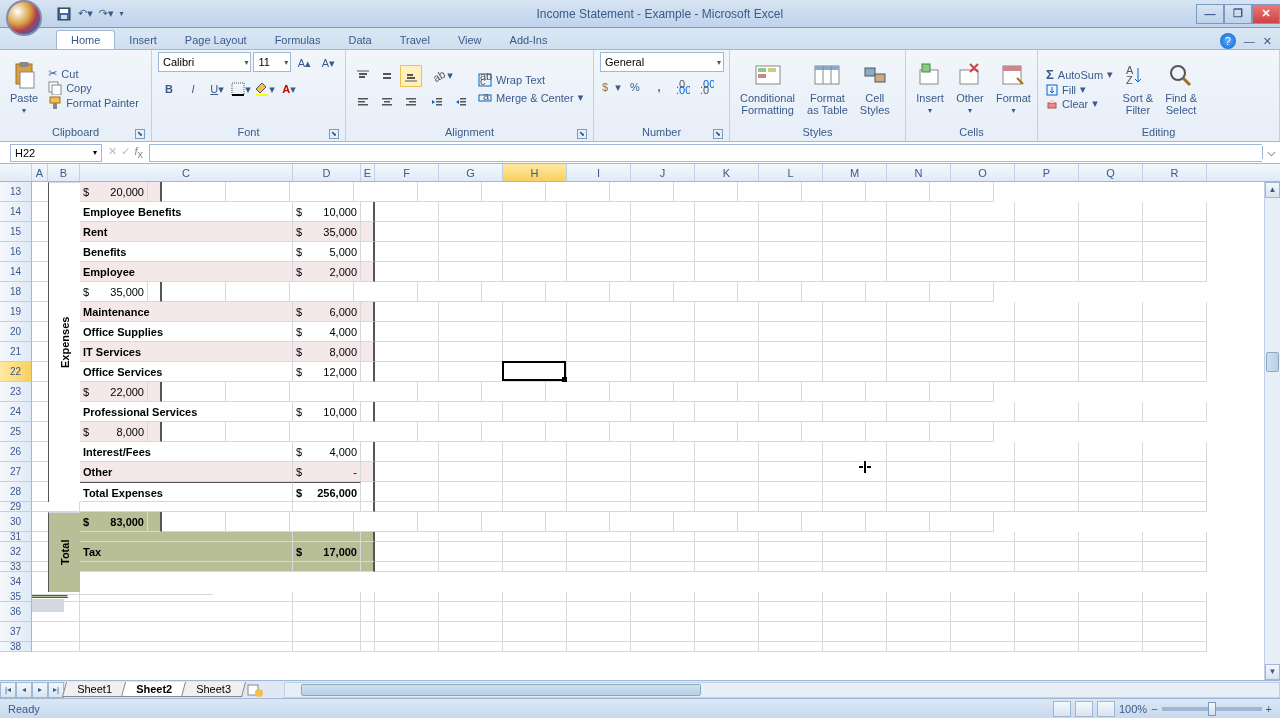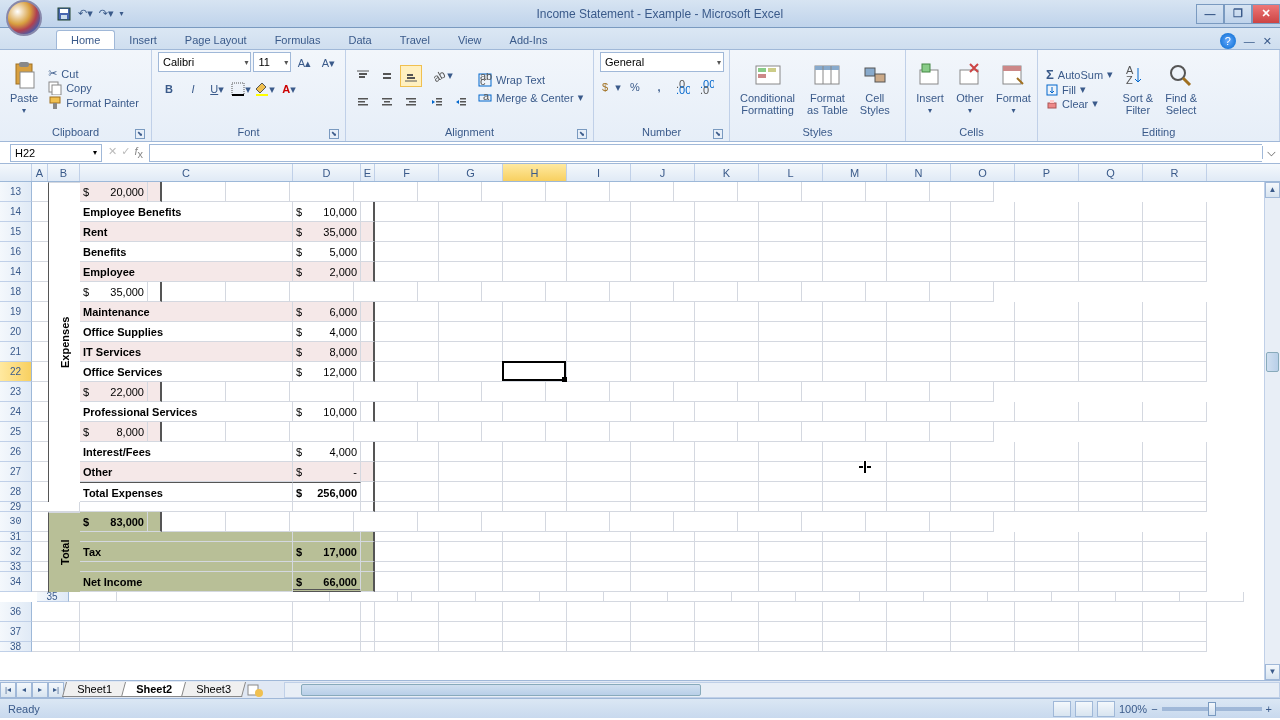--- a/index.html
+++ b/index.html
@@ -853,21 +853,21 @@
         <div class="cell" style="width: 64px;"></div>
         <div class="cell" style="width: 64px;"></div>
         <div class="cell" style="width: 64px;"></div>
         <div class="cell" style="width: 64px;"></div>
         <div class="cell" style="width: 64px;"></div>
         <div class="cell" style="width: 64px;"></div>
         <div class="cell" style="width: 64px;"></div>
       </div>
       <div class="cell vtext shade-olive" style="width: 32px; height: 80px; position: absolute; left: 48px; top: 330px; border-right: 1px solid rgb(85, 85, 85);">Total</div>
       <div class="row" style="height: 20px;">
-        <div class="rh" style="line-height: 20px; font-family: Liberation Mono, monospace;">30</div>
+        <div class="rh" style="line-height: 20px;">30</div>
         <div class="cell" style="width: 16px; border-right: none;"></div>
         <div style="width: 32px;"></div>
         <div class="cell cur shade-olive b" style="width: 68px;">
           <span class="sym">$</span>
           <span>83,000</span>
         </div>
         <div class="cell shade-olive" style="width: 14px; border-right: 2px solid rgb(85, 85, 85);"></div>
         <div class="cell" style="width: 64px;"></div>
         <div class="cell" style="width: 64px;"></div>
         <div class="cell" style="width: 64px;"></div>
@@ -941,21 +941,21 @@
         <div class="cell" style="width: 64px;"></div>
         <div class="cell" style="width: 64px;"></div>
         <div class="cell" style="width: 64px;"></div>
         <div class="cell" style="width: 64px;"></div>
         <div class="cell" style="width: 64px;"></div>
         <div class="cell" style="width: 64px;"></div>
         <div class="cell" style="width: 64px;"></div>
         <div class="cell" style="width: 64px;"></div>
         <div class="cell" style="width: 64px;"></div>
       </div>
-      <div class="row" style="height: 20px;">
+      <div class="row" style="height: 20px; flex-direction: column;">
         <div class="rh" style="line-height: 20px;">34</div>
         <div class="cell" style="width: 16px; border-right: none;"></div>
         <div style="width: 32px;"></div>
         <div class="cell b shade-olive" style="width: 213px;">Net Income</div>
         <div class="cell cur shade-olive b bord-dbl" style="width: 68px;">
           <span class="sym">$</span>
           <span>66,000</span>
         </div>
         <div class="cell shade-olive" style="width: 14px; border-right: 2px solid rgb(85, 85, 85);"></div>
         <div class="cell" style="width: 64px;"></div>
@@ -965,21 +965,21 @@
         <div class="cell" style="width: 64px;"></div>
         <div class="cell" style="width: 64px;"></div>
         <div class="cell" style="width: 64px;"></div>
         <div class="cell" style="width: 64px;"></div>
         <div class="cell" style="width: 64px;"></div>
         <div class="cell" style="width: 64px;"></div>
         <div class="cell" style="width: 64px;"></div>
         <div class="cell" style="width: 64px;"></div>
         <div class="cell" style="width: 64px;"></div>
       </div>
-      <div class="row short" style="height: 10px; justify-content: center;">
+      <div class="row short" style="height: 10px;">
         <div class="rh" style="line-height: 10px;">35</div>
         <div class="cell" style="width: 16px; border-right: none;"></div>
         <div class="cell" style="width: 32px;"></div>
         <div class="cell" style="width: 213px;"></div>
         <div class="cell" style="width: 68px;"></div>
         <div class="cell" style="width: 14px;"></div>
         <div class="cell" style="width: 64px;"></div>
         <div class="cell" style="width: 64px;"></div>
         <div class="cell" style="width: 64px;"></div>
         <div class="cell" style="width: 64px;"></div>

